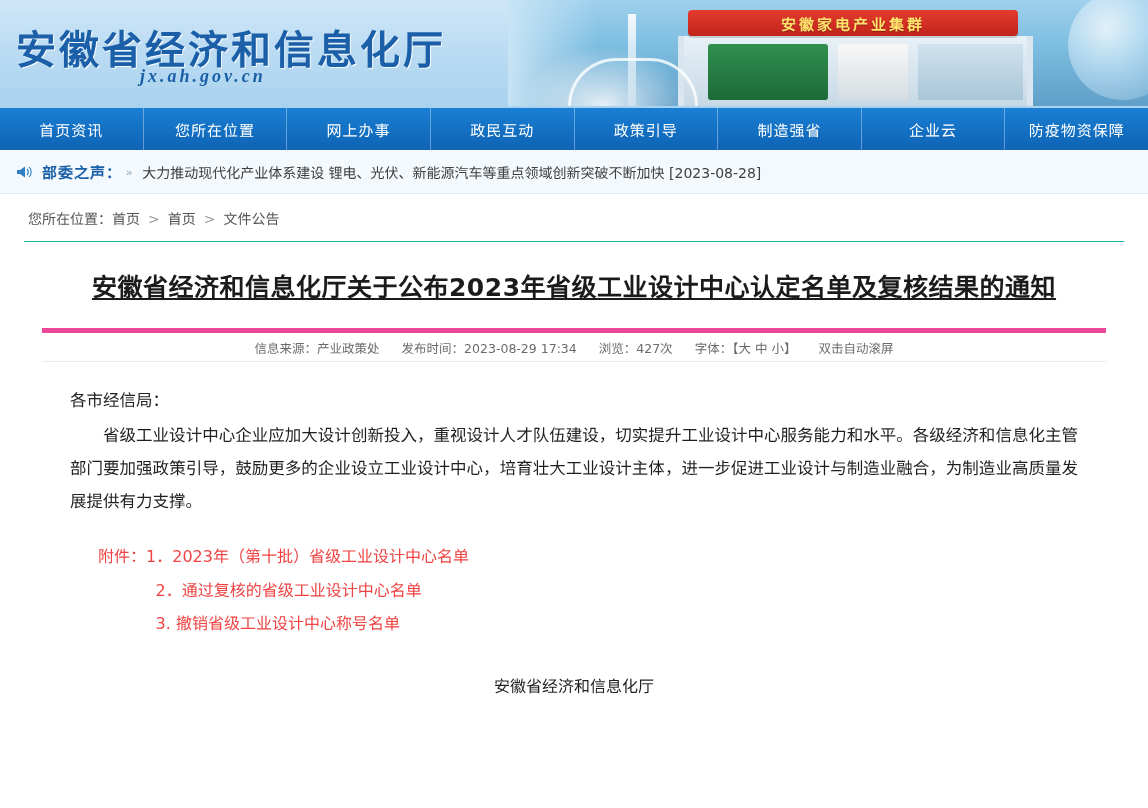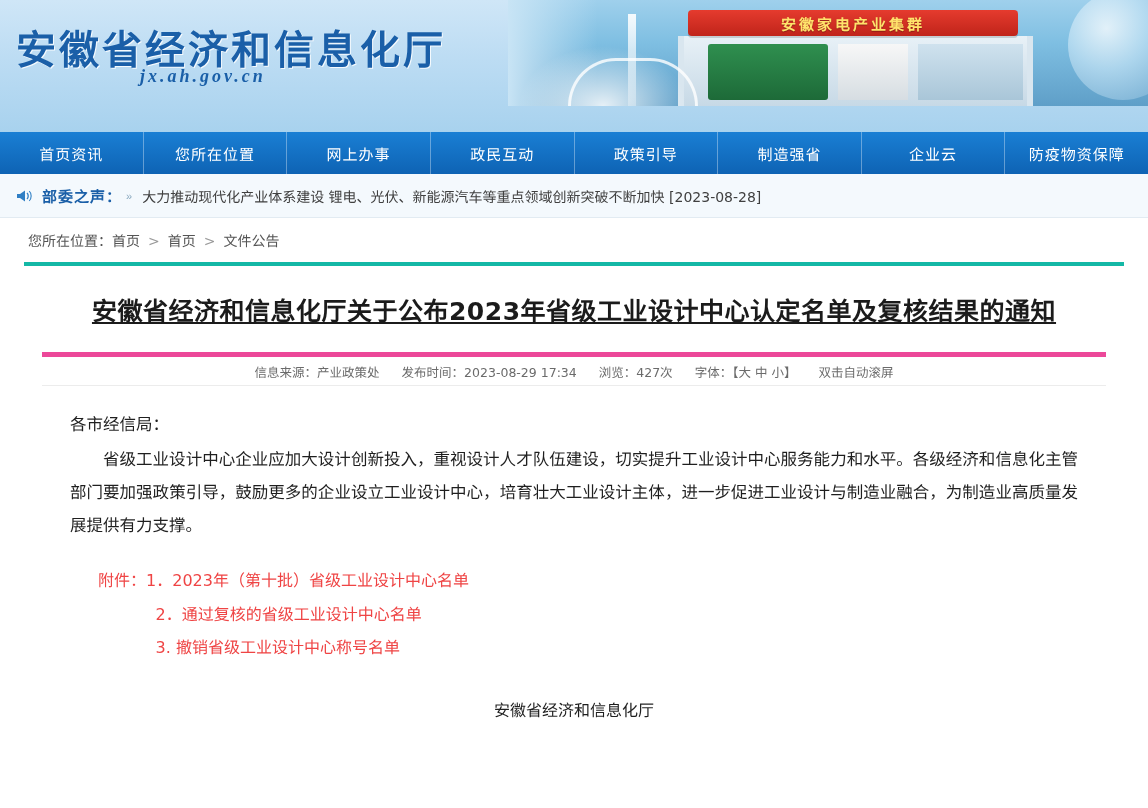--- a/index.html
+++ b/index.html
@@ -7,21 +7,21 @@
     margin: 0; padding: 0;
     width: 1148px; height: 808px;
     background: #ffffff;
     font-family: "Liberation Sans", "DejaVu Sans", sans-serif;
     overflow: hidden;
   }
 
   
   .banner {
     position: relative;
-    width: 1148px; height: 132px;
+    width: 1148px; height: 108px;
     background: linear-gradient(180deg, #cfe6f7 0%, #bcdcf3 45%, #a8d2ee 100%);
     overflow: hidden;
   }
   .banner-photo {
     position: absolute; right: 0; top: 0;
     width: 640px; height: 106px;
     background:
       linear-gradient(90deg, rgba(200,228,245,1) 0%, rgba(200,228,245,0) 14%),
       linear-gradient(180deg, #9fd0ec 0%, #7fbfe2 40%, #5f9fc8 100%);
   }
@@ -131,21 +131,21 @@
 
   
   .page {
     width: 1148px;
     background: #ffffff;
     padding-top: 0;
   }
   .crumb-wrap {
     width: 1100px; margin: 0 auto;
     height: 48px; display: flex; align-items: center;
-    border-bottom: 4px solid #14b8a6;
+    border-bottom: 1px solid #14b8a6;
     padding-left: 4px;
   }
   .crumb {
     font-size: 14px; color: #555;
     font-family: "DejaVu Sans", sans-serif;
   }
   .crumb a { color: #555; text-decoration: none; cursor: pointer; }
   .crumb .sep { color: #999; margin: 0 8px; }
 
   .article {

